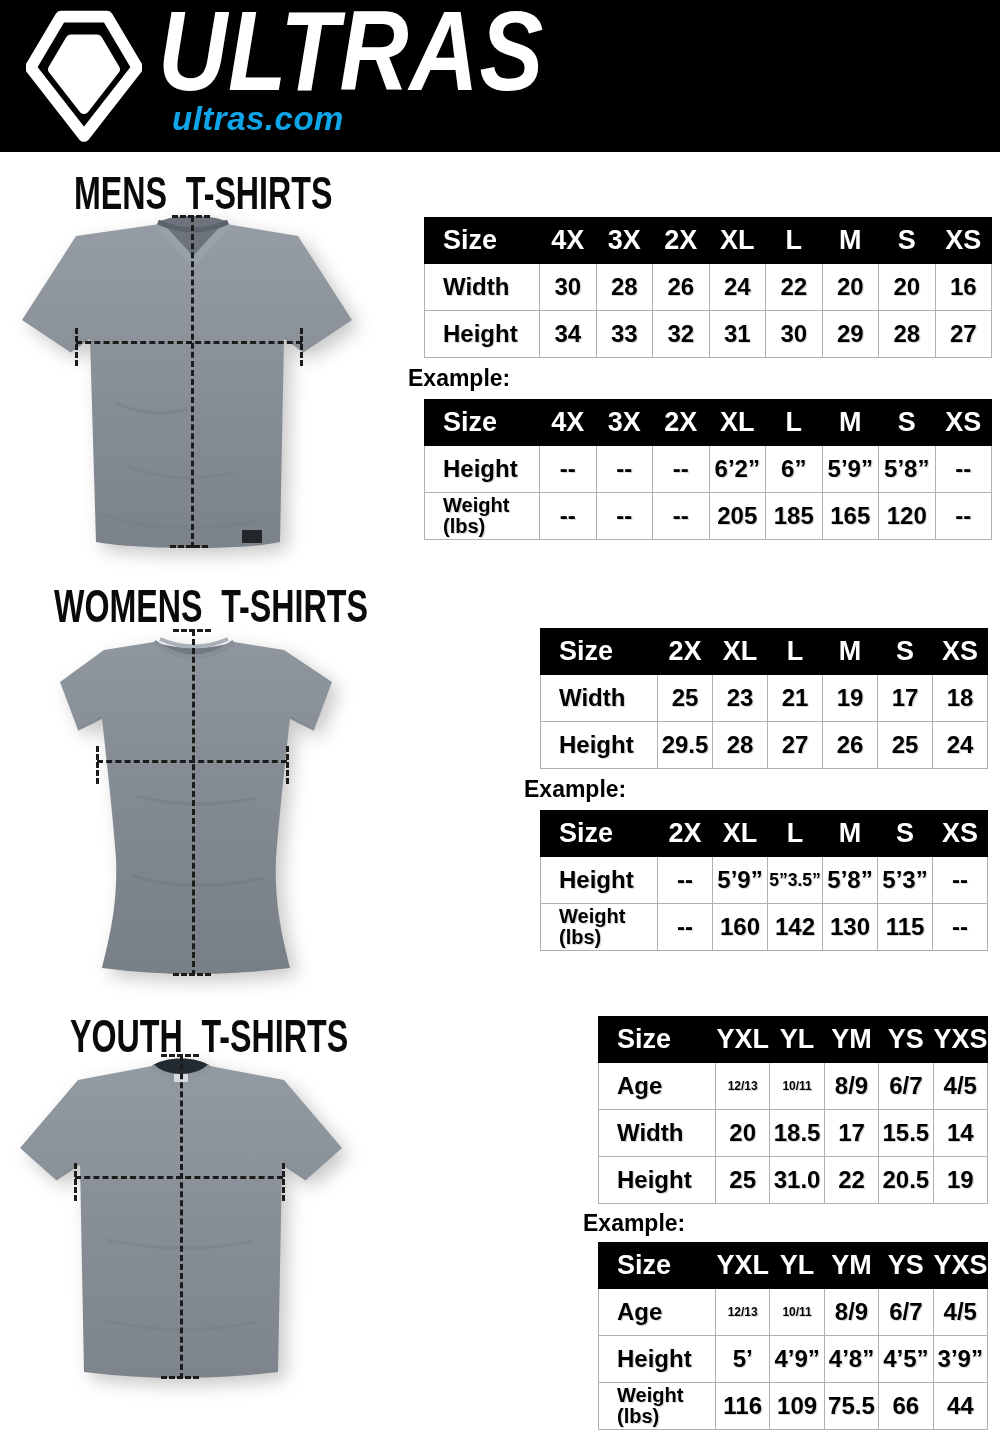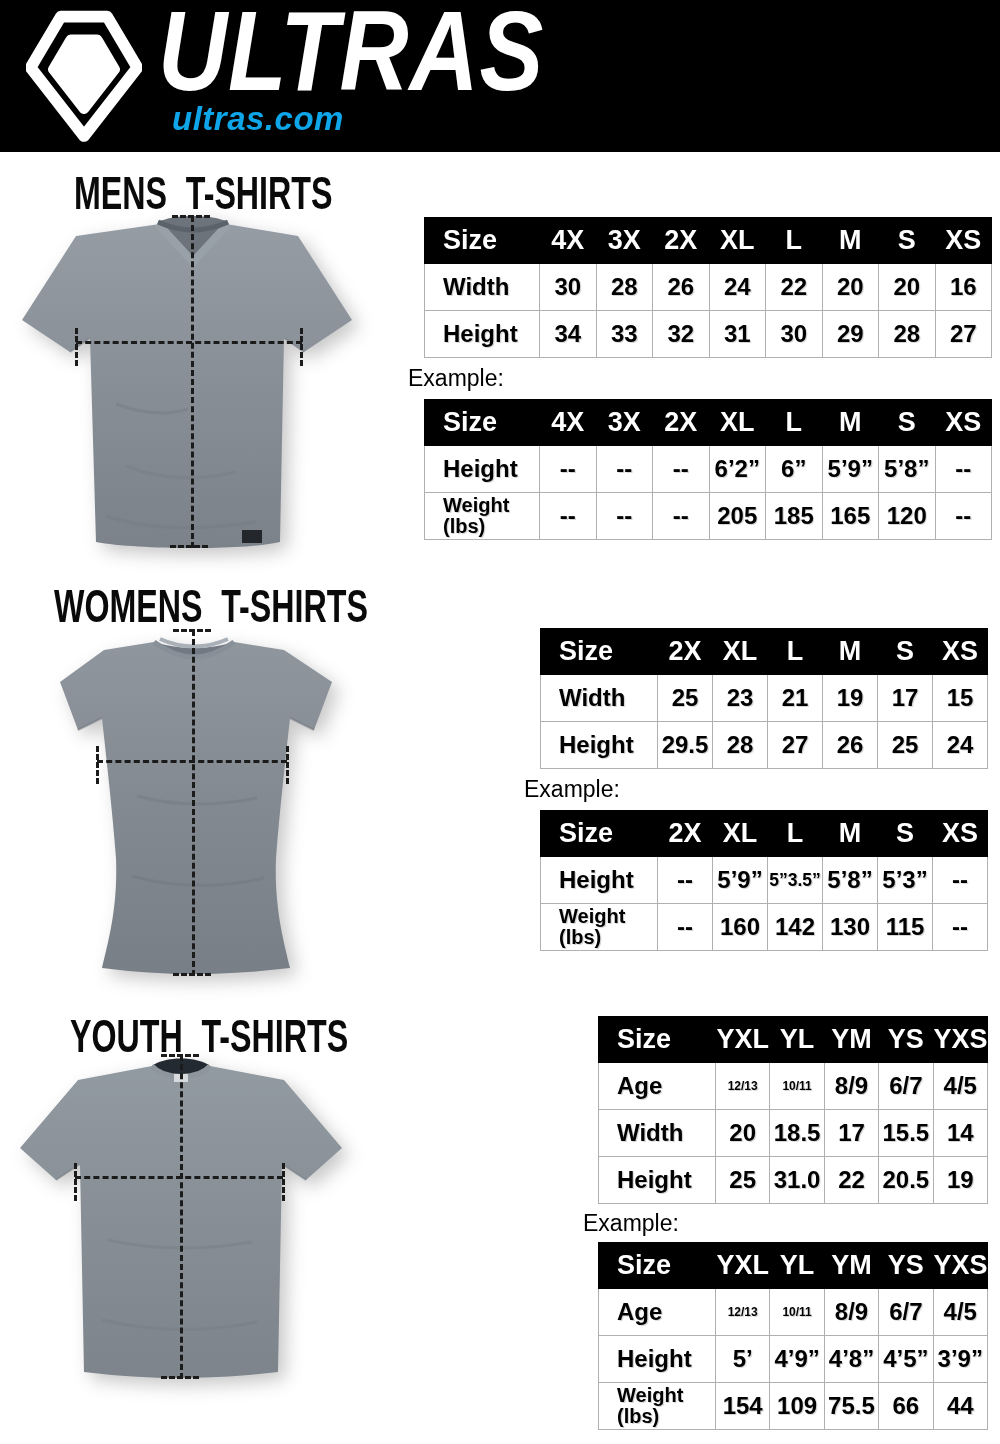--- a/index.html
+++ b/index.html
@@ -22,21 +22,21 @@
   }
   
   .sec-title {
     position:absolute; font-weight:bold; font-size:46px; line-height:1;
     letter-spacing:0px; word-spacing:14px; white-space:nowrap;
     transform:scaleX(0.70); transform-origin:left top; color:#0a0a0a;
   }
   .t-mens-title   { left:74px;  top:170px; }
   .t-womens-title { left:54px;  top:583px; }
   .t-youth-title  { left:70px;  top:1013px; }
-  .example-label { position:absolute; font-weight:normal; font-size:23px; color:#000; }
+  .example-label { position:absolute; font-weight:bold; font-size:23px; color:#000; }
   
   .tblwrap { position:absolute;padding-left:16px; }
   .tblwrap table { border-collapse:collapse; table-layout:fixed; width:100%; background:#fff; }
   .tblwrap th, .tblwrap td { border:1px solid #b0b0b0; font-weight:bold; text-align:center; padding:0; overflow:hidden; }
   .tblwrap thead tr { height:46px; }
   .tblwrap tbody tr { height:47px; }
   .tblwrap thead th { background:#000; color:#fff; border-color:#000; font-size:27px;text-align:center; }
   .tblwrap thead th.lbl { text-align:left; padding-left:18px; }
   .tblwrap tbody td { font-size:24px; color:#000; text-shadow:1.2px 1.2px 0 rgba(0,0,0,0.16); }
   .tblwrap tbody td.lbl { text-align:left; padding-left:18px; font-size:24px; }
@@ -261,21 +261,21 @@
         <tbody>
           <tr>
             <td class="lbl">
               <span>Width</span>
             </td>
             <td>25</td>
             <td>23</td>
             <td>21</td>
             <td>19</td>
             <td>17</td>
-            <td>15</td>
+            <td>18</td>
           </tr>
           <tr>
             <td class="lbl">
               <span>Height</span>
             </td>
             <td>29.5</td>
             <td>28</td>
             <td>27</td>
             <td>26</td>
             <td>25</td>
@@ -429,21 +429,21 @@
             <td>4’9”</td>
             <td>4’8”</td>
             <td>4’5”</td>
             <td>3’9”</td>
           </tr>
           <tr>
             <td class="lbl multi">
               <span>Weight</span>
               <span>(lbs)</span>
             </td>
-            <td>154</td>
+            <td>116</td>
             <td>109</td>
             <td>75.5</td>
             <td>66</td>
             <td>44</td>
           </tr>
         </tbody>
       </table>
     </div>
 
 </div>

